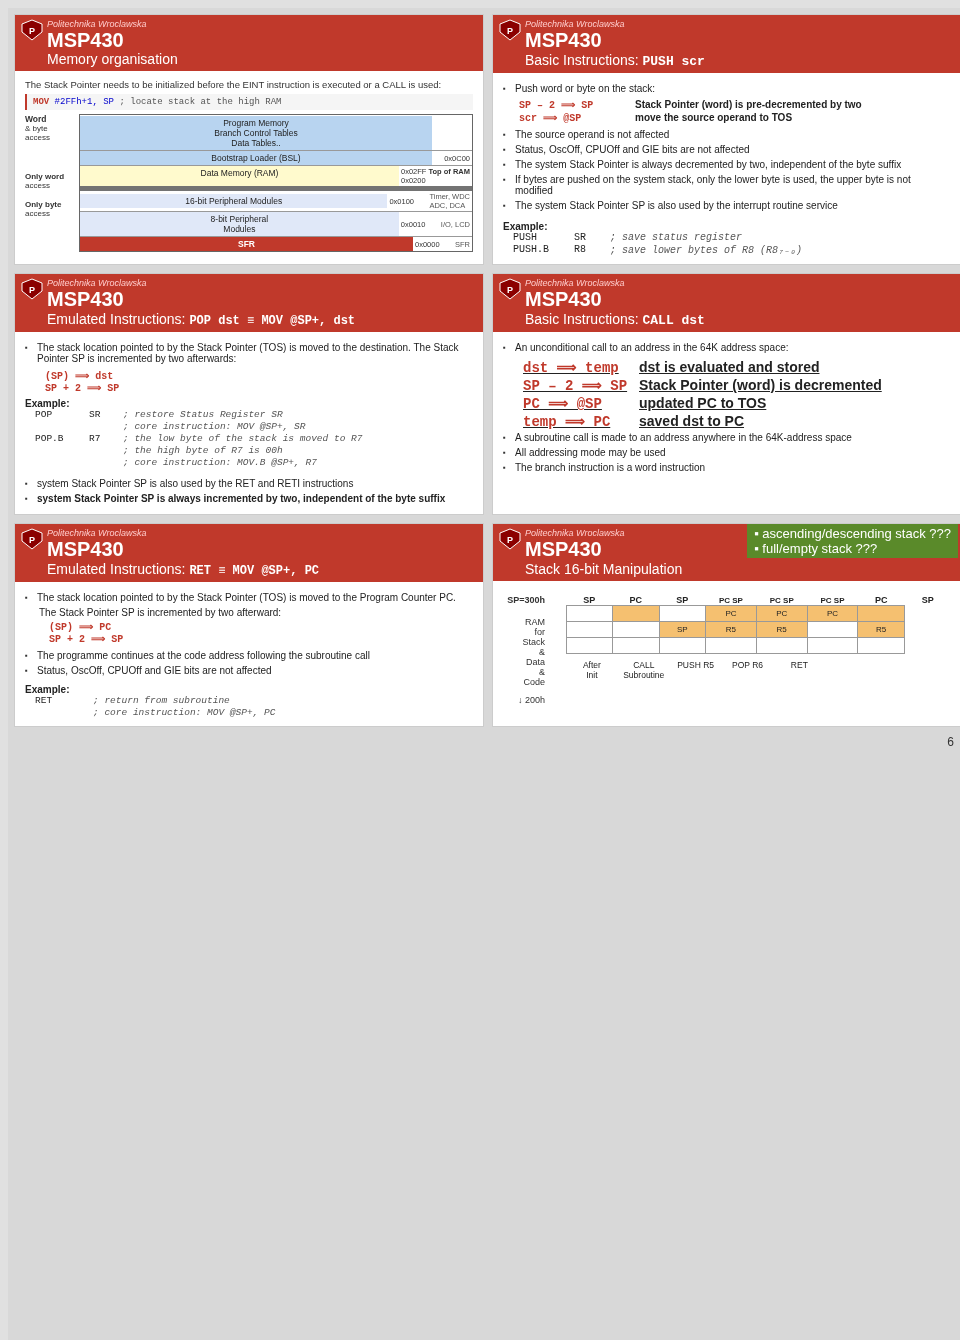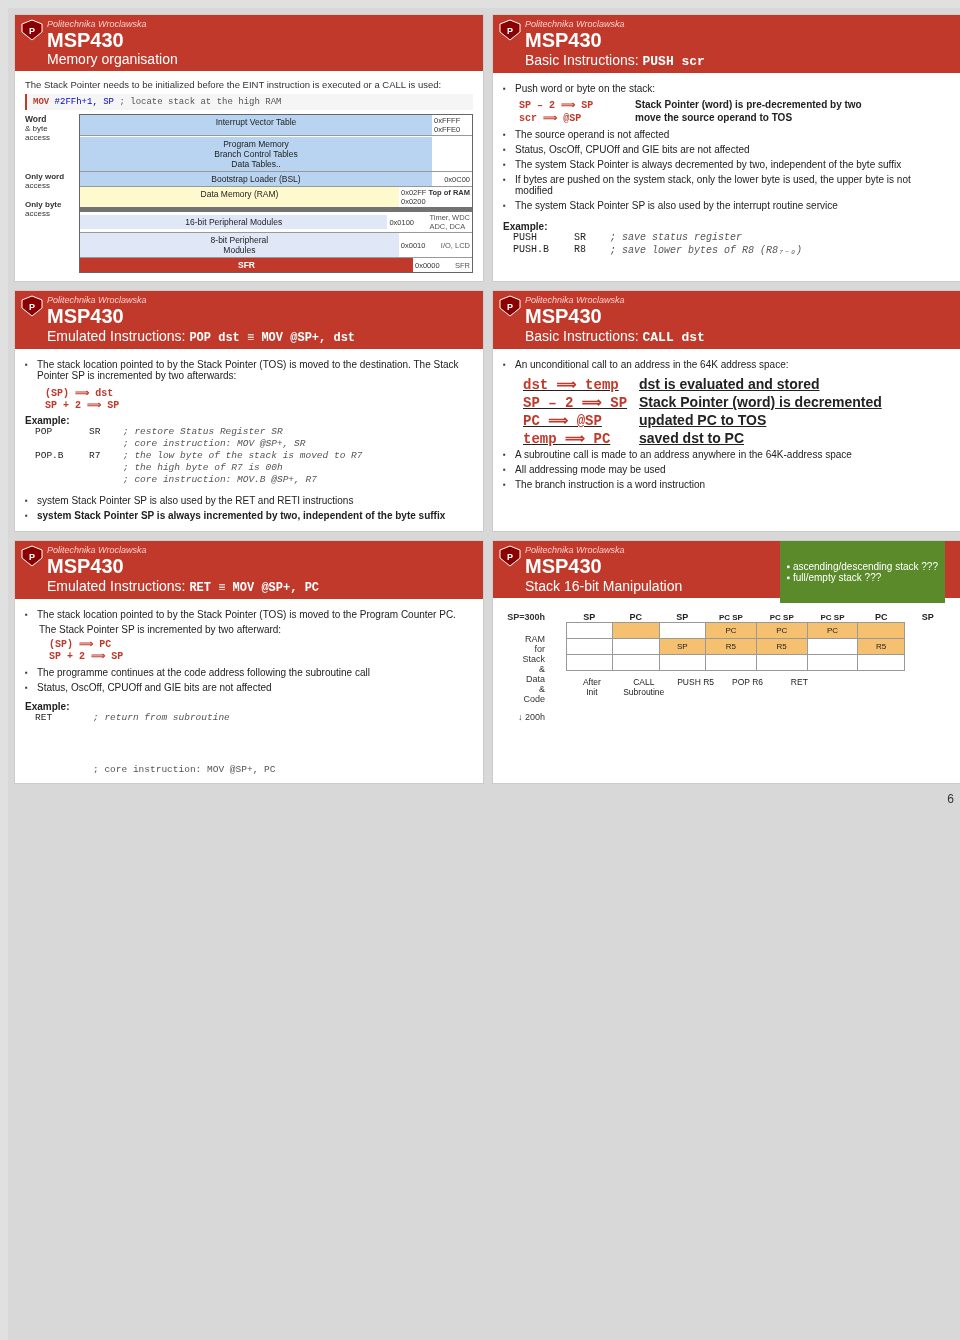--- a/index.html
+++ b/index.html
@@ -106,27 +106,20 @@
               <div style="font-size:8px;">access</div>
             </div>
             <div style="margin-top:10px;">
               <div style="font-weight:bold;font-size:8px;">Only byte</div>
               <div style="font-size:8px;">access</div>
             </div>
           </div>
 
           <div style="flex:1; border:1px solid #666; font-size:8.5px;">
 
-            <div style="display:flex; align-items:stretch; border-bottom:1px solid #999;">
-              <div style="flex:1; background:#b8d4f0; padding:2px 3px; text-align:center; font-size:8.5px;">Interrupt Vector Table</div>
-              <div style="display:flex;flex-direction:column;justify-content:space-between;font-size:7.5px;color:#333;padding:1px 2px;min-width:40px;">
-                <span>0xFFFF</span>
-                <span>0xFFE0</span>
-              </div>
-            </div>
 
             <div style="display:flex; align-items:center; border-bottom:1px solid #999; min-height:36px;">
               <div style="flex:1; background:#b8d4f0; padding:2px 3px; text-align:center; font-size:8.5px;">Program Memory<br>Branch Control Tables<br>Data Tables..</div>
               <div style="font-size:7.5px;color:#333;padding:1px 2px;min-width:40px;"></div>
             </div>
 
             <div style="display:flex; align-items:center; border-bottom:1px solid #999;">
               <div style="flex:1; background:#b8d4f0; padding:2px 3px; text-align:center; font-size:8.5px;">Bootstrap Loader (BSL)</div>
               <div style="font-size:7.5px;color:#333;padding:1px 2px;min-width:40px;text-align:right;">0x0C00</div>
             </div>
@@ -326,29 +319,29 @@
           <li>Status, OscOff, CPUOff and GIE bits are not affected</li>
         </ul>
         <div style="font-weight:bold;font-size:10px;margin-top:6px;">Example:</div>
         <div style="margin-left:10px;">
           <div style="display:grid;grid-template-columns:40px 10px 1fr;gap:1px 4px;font-family:'Courier New',monospace;font-size:9.5px;">
             <span>RET</span>
             <span></span>
             <span style="color:#555;font-style:italic;">; return from subroutine</span>
             <span></span>
             <span></span>
-            <span style="color:#555;margin-top:40px;">; core instruction:   MOV    @SP+, PC</span>
+            <span style="color:#555;font-style:italic;">; core instruction:   MOV    @SP+, PC</span>
           </div>
         </div>
       </div>
     </div>
 
     <div class="card" style="position:relative;">
 
-      <div style="position:absolute;top:0;right:16px;background:#5a8a2a;color:white;font-size:10px;padding:20px 7px;z-index:10;">
+      <div style="position:absolute;top:0;right:3px;background:#5a8a2a;color:white;font-size:13px;padding:2px 7px;z-index:10;">
         <div>▪ ascending/descending stack ???</div>
         <div>▪ full/empty stack ???</div>
       </div>
       <div class="card-header">
         <svg viewBox="0 0 22 22" style="position:absolute;left:6px;top:4px;width:22px;height:22px;">
           <polygon points="11,1 21,5 21,13 11,21 1,13 1,5" fill="#8B0000" stroke="#fff" stroke-width="1"></polygon>
           <text x="11" y="15" text-anchor="middle" fill="white" font-size="9" font-weight="bold">P</text>
         </svg>
         <div style="color:#ffcccc;font-size:9px;font-style:italic;">Politechnika Wroclawska</div>
         <div style="color:white;font-size:20px;font-weight:bold;">MSP430</div>

